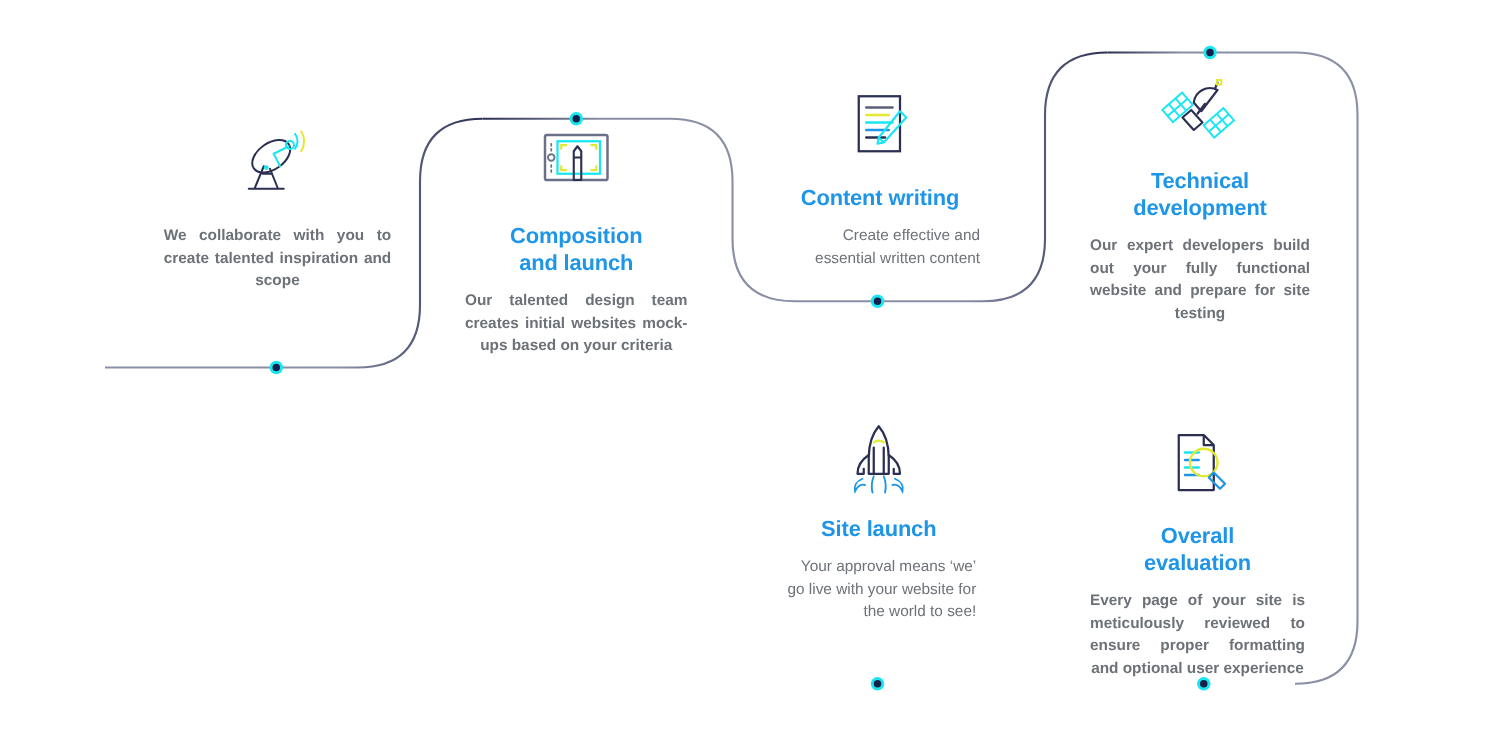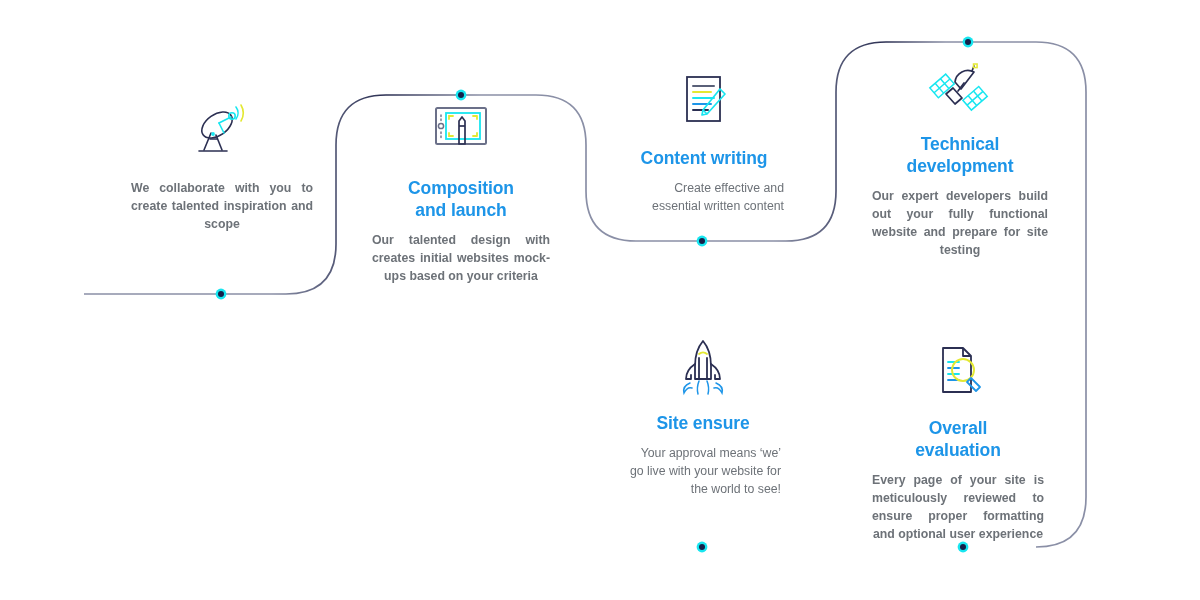--- a/index.html
+++ b/index.html
@@ -187,21 +187,21 @@
             <path d="M9,34 L9,35.5"></path>
         </g>
         <g fill="none" stroke="#2b2f52" stroke-width="1.7" stroke-linejoin="round">
           <path d="M30,15 L33,19 L33,42 L27,42 L27,19 Z"></path>
           <path d="M27,24 L33,24"></path>
         </g>
       </svg>
     </span>
     <h3 class="step-title">Composition
 and launch</h3>
-    <p class="step-desc justify">Our talented design with creates initial websites mock-ups based on your criteria</p>
+    <p class="step-desc justify">Our talented design team creates initial websites mock-ups based on your criteria</p>
   </div>
 
   <div class="step" id="step-3">
     <span class="step-icon">
       <svg width="52" height="58" viewBox="0 0 52 58">
         <rect x="9" y="5" width="33" height="44" fill="#ffffff" stroke="#2b2f52" stroke-width="1.8"></rect>
         <g stroke-width="2" stroke-linecap="round" fill="none">
           <path d="M15,14 L36,14" stroke="#5a6078"></path>
           <path d="M15,20 L33,20" stroke="#e3e832"></path>
           <path d="M15,26 L36,26" stroke="#18e6f0"></path>
@@ -256,21 +256,21 @@
         </g>
         <path d="M24,17 A6,6 0 0 1 32,17" fill="none" stroke="#e3e832" stroke-width="1.8" stroke-linecap="round"></path>
         <g fill="none" stroke="#1d95e8" stroke-width="1.5" stroke-linecap="round">
           <path d="M24,44 C22,49 22,53 23,57"></path>
           <path d="M32,44 C34,49 34,53 33,57"></path>
           <path d="M15,46 C10,48 8,52 9,56 C11,52 14,50 17,51"></path>
           <path d="M41,46 C46,48 48,52 47,56 C45,52 42,50 39,51"></path>
         </g>
       </svg>
     </span>
-    <h3 class="step-title">Site ensure</h3>
+    <h3 class="step-title">Site launch</h3>
     <p class="step-desc">Your approval means ‘we’ go live with your website for the world to see!</p>
   </div>
 
   <div class="step" id="step-6">
     <span class="step-icon">
       <svg width="58" height="58" viewBox="0 0 58 58">
         <path d="M14,6 L34,6 L42,14 L42,50 L14,50 Z" fill="#ffffff" stroke="#2b2f52" stroke-width="1.8" stroke-linejoin="round"></path>
         <path d="M34,6 L34,14 L42,14" fill="none" stroke="#2b2f52" stroke-width="1.8" stroke-linejoin="round"></path>
         <g stroke-width="1.9" stroke-linecap="round" fill="none">
           <path d="M19,20 L30,20" stroke="#18e6f0"></path>

